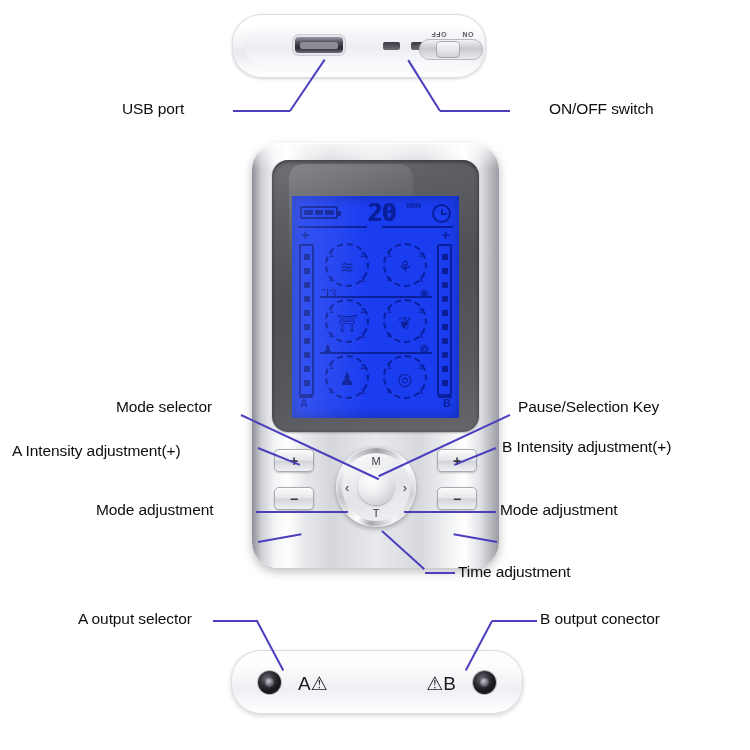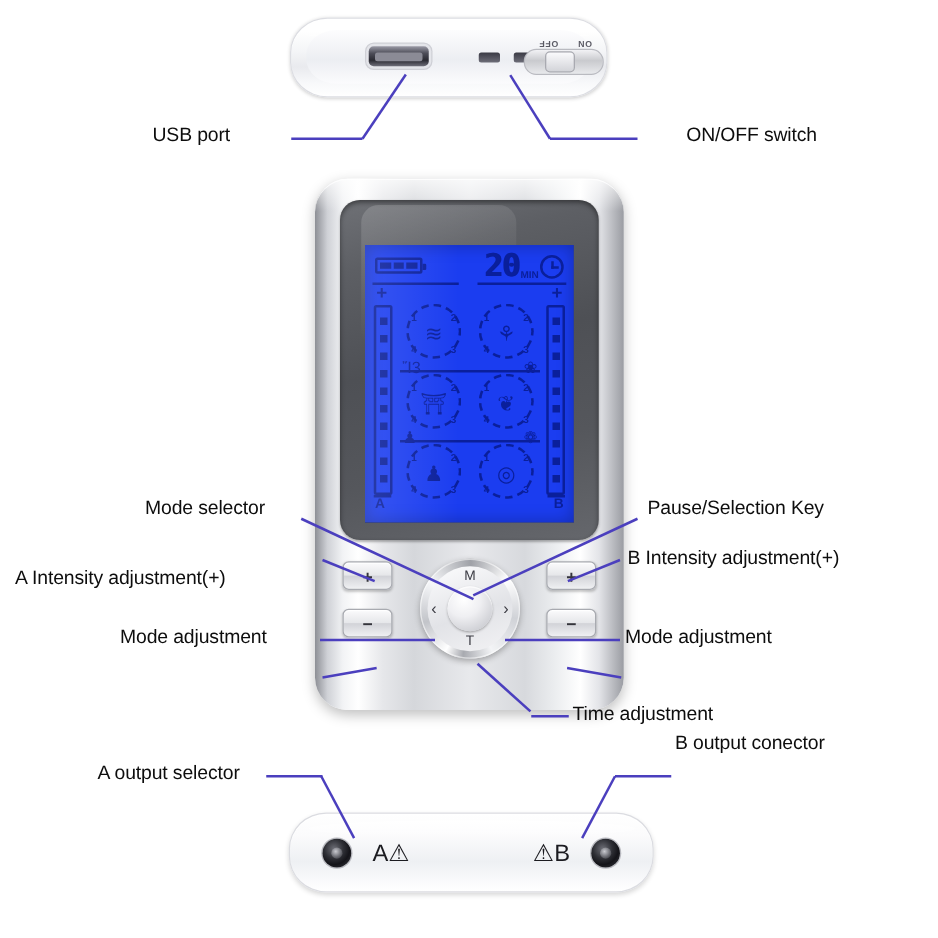--- a/index.html
+++ b/index.html
@@ -138,29 +138,29 @@
     position:absolute;left:2px;top:6px;width:38px;height:13px;
     border:2px solid #0a1f9b;border-radius:2px;
     display:flex;align-items:center;gap:2px;padding:2px;box-sizing:border-box;
   }
   .battery:after{
     content:"";position:absolute;right:-5px;top:3px;width:3px;height:5px;
     background:#0a1f9b;border-radius:0 1px 1px 0;
   }
   .bcell{flex:1;height:100%;background:#0a1f9b;}
   .timeblk{
-    position:absolute;right:2px;top:1px;display:flex;align-items:flex-end;gap:1px;
+    position:absolute;right:2px;top:1px;display:flex;align-items:flex-end;gap:11px;
   }
   .digits{
     font-family:"DejaVu Sans Mono", monospace;
     font-size:25px;line-height:23px;font-weight:bold;
     color:#0a1f9b;letter-spacing:-1px;
     text-shadow:1px 0 0 #0a1f9b;
   }
-  .minlbl{font-size:8px;font-weight:bold;color:#0a1f9b;margin-bottom:0;}
+  .minlbl{font-size:8px;font-weight:bold;color:#0a1f9b;margin-bottom:14px;}
   .clock{
     width:19px;height:19px;border:2px solid #0a1f9b;border-radius:50%;
     position:relative;margin-bottom:1px;box-sizing:border-box;
   }
   .clock:before{content:"";position:absolute;left:7px;top:3px;width:2px;height:6px;background:#0a1f9b;}
   .clock:after{content:"";position:absolute;left:7px;top:7px;width:6px;height:2px;background:#0a1f9b;}
 
   .hrule{position:absolute;height:2px;background:#0a1f9b;}
   .hr-top-l{left:6px;top:30px;width:69px;}
   .hr-top-r{left:90px;top:30px;width:71px;}
@@ -463,34 +463,34 @@
 
   <div class="lnd" style="left:258px;top:541px;width:44px;transform:rotate(-10deg);"></div>
 
   <div class="lnd" style="left:497px;top:541px;width:44px;transform:rotate(190deg);"></div>
 
   <div class="lnd" style="left:382px;top:530px;width:57px;transform:rotate(42deg);"></div>
   <div class="ln lnh" style="left:425px;top:572px;width:30px;"></div>
 
   <div class="lbl l" style="left:116px;top:398px;text-align:right;">Mode selector</div>
   <div class="lbl r" style="left:518px;top:398px;">Pause/Selection Key</div>
-  <div class="lbl l" style="left:12px;top:454px;">A Intensity adjustment(+)</div>
+  <div class="lbl l" style="left:12px;top:442px;">A Intensity adjustment(+)</div>
   <div class="lbl r" style="left:502px;top:438px;">B Intensity adjustment(+)</div>
   <div class="lbl l" style="left:96px;top:501px;">Mode adjustment</div>
   <div class="lbl r" style="left:500px;top:501px;">Mode adjustment</div>
   <div class="lbl r" style="left:458px;top:563px;">Time adjustment</div>
 
   <div class="botview">
     <div class="jack ja"></div>
     <div class="jack jb"></div>
     <div class="jlab a">A⚠</div>
     <div class="jlab b">⚠B</div>
   </div>
 
   <div class="ln lnh" style="left:213px;top:620px;width:45px;"></div>
   <div class="lnd" style="left:257px;top:620px;width:56px;transform:rotate(62deg);"></div>
   <div class="ln lnh" style="left:492px;top:620px;width:45px;"></div>
   <div class="lnd" style="left:492px;top:620px;width:56px;transform:rotate(118deg);"></div>
 
   <div class="lbl l" style="left:78px;top:610px;">A output selector</div>
-  <div class="lbl r" style="left:540px;top:586px;">B output conector</div>
+  <div class="lbl r" style="left:540px;top:610px;">B output conector</div>
 
 </div>
 
 </body></html>

